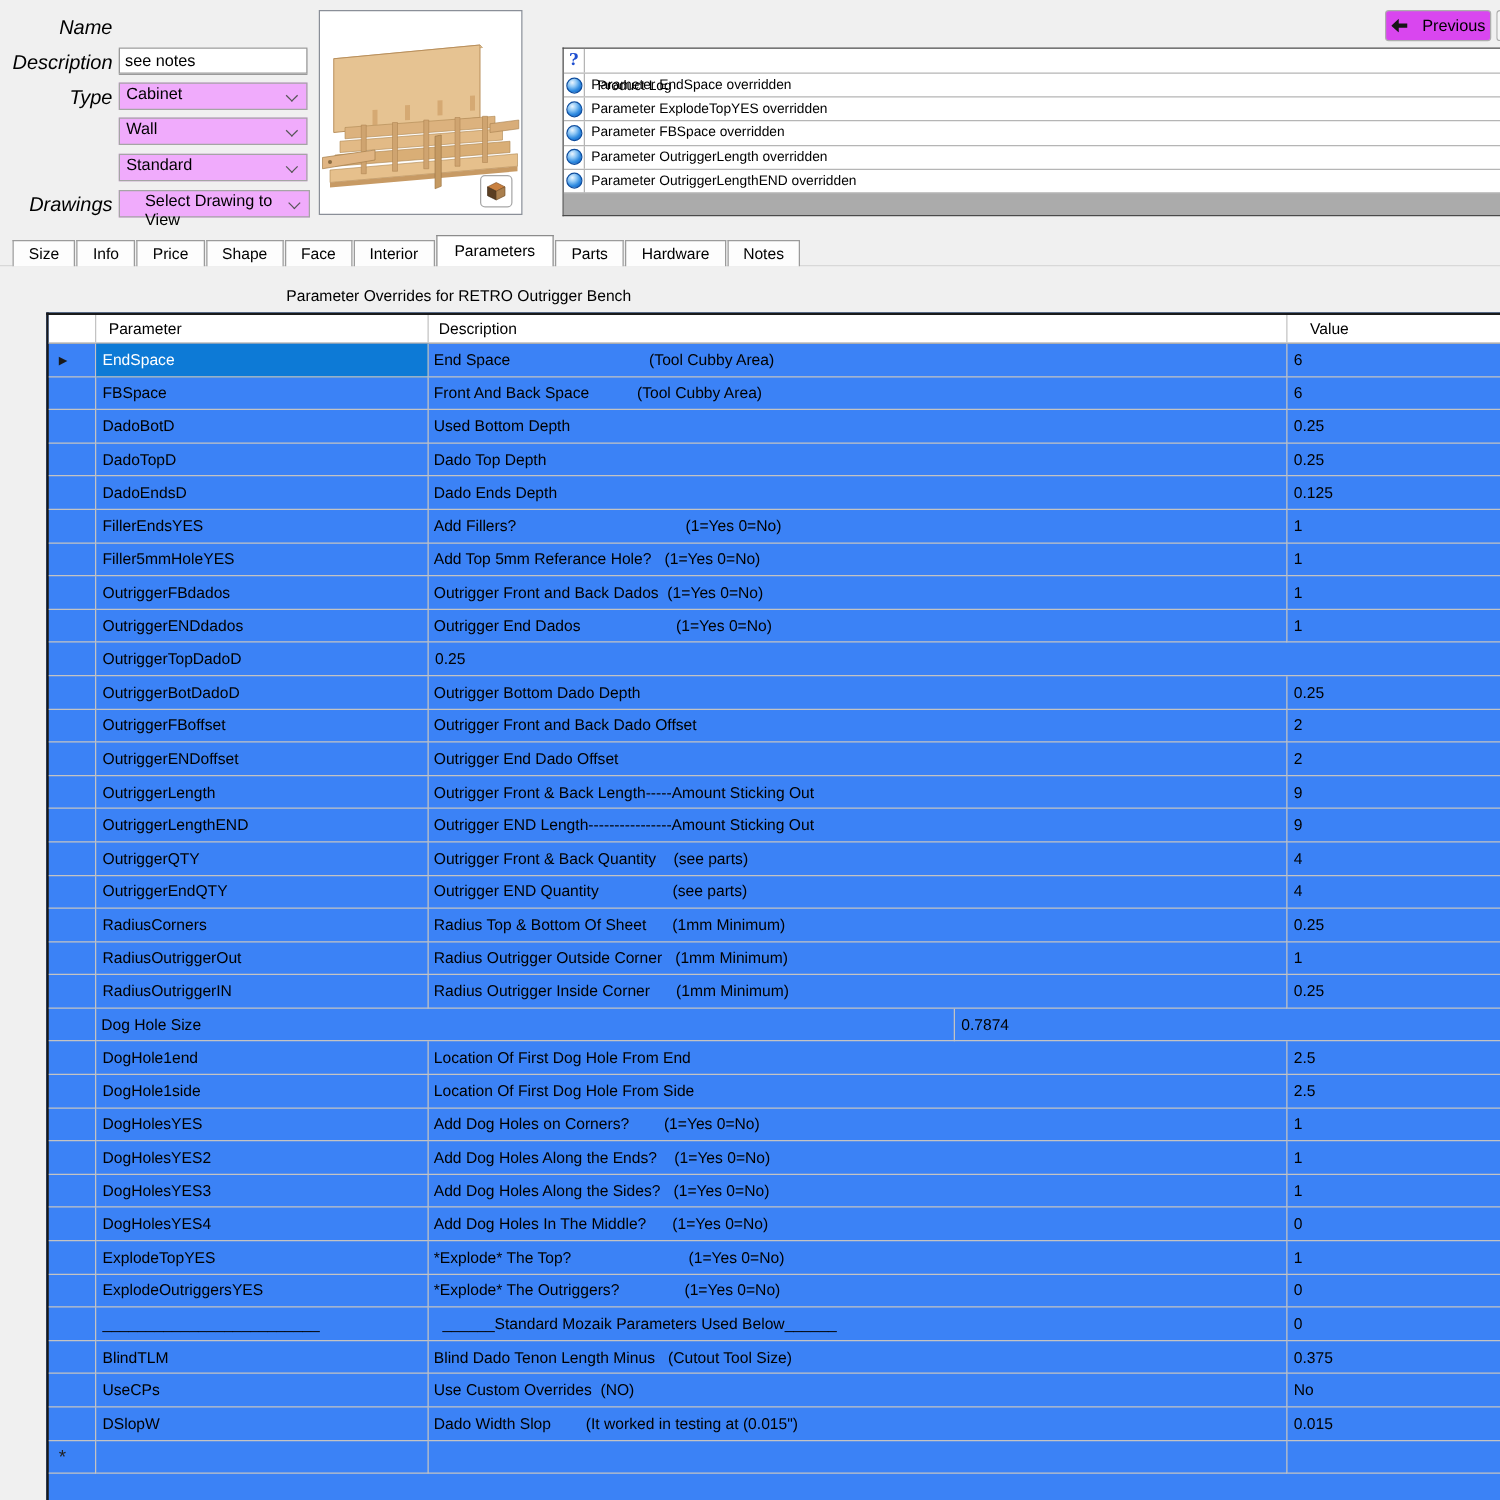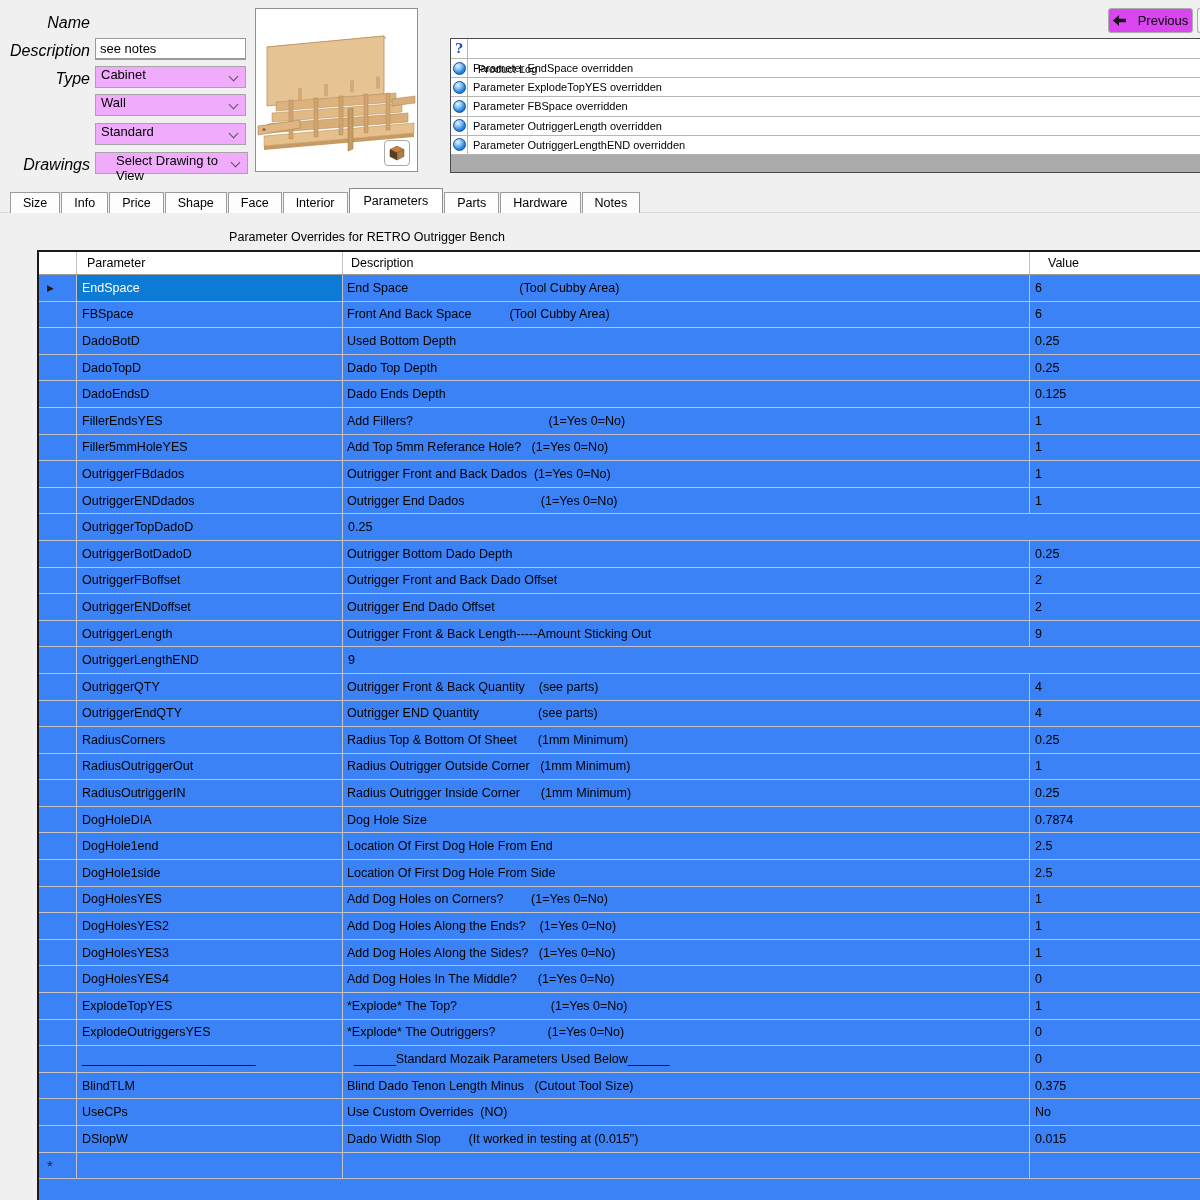--- a/index.html
+++ b/index.html
@@ -362,20 +362,21 @@
       <div class="grid-row">
         <div class="gc c-sel"></div>
         <div class="gc c-param">OutriggerLength</div>
         <div class="gc c-desc">Outrigger Front &amp; Back Length-----Amount Sticking Out</div>
         <div class="gc c-val">9</div>
       </div>
 
       <div class="grid-row">
         <div class="gc c-sel"></div>
         <div class="gc c-param">OutriggerLengthEND</div>
+        <div class="gc c-desc">Outrigger END Length----------------Amount Sticking Out</div>
         <div class="gc c-val">9</div>
       </div>
 
       <div class="grid-row">
         <div class="gc c-sel"></div>
         <div class="gc c-param">OutriggerQTY</div>
         <div class="gc c-desc">Outrigger Front &amp; Back Quantity    (see parts)</div>
         <div class="gc c-val">4</div>
       </div>
 
@@ -402,21 +403,20 @@
 
       <div class="grid-row">
         <div class="gc c-sel"></div>
         <div class="gc c-param">RadiusOutriggerIN</div>
         <div class="gc c-desc">Radius Outrigger Inside Corner      (1mm Minimum)</div>
         <div class="gc c-val">0.25</div>
       </div>
 
       <div class="grid-row">
         <div class="gc c-sel"></div>
-        <div class="gc c-param">DogHoleDIA</div>
         <div class="gc c-desc">Dog Hole Size</div>
         <div class="gc c-val">0.7874</div>
       </div>
 
       <div class="grid-row">
         <div class="gc c-sel"></div>
         <div class="gc c-param">DogHole1end</div>
         <div class="gc c-desc">Location Of First Dog Hole From End</div>
         <div class="gc c-val">2.5</div>
       </div>

